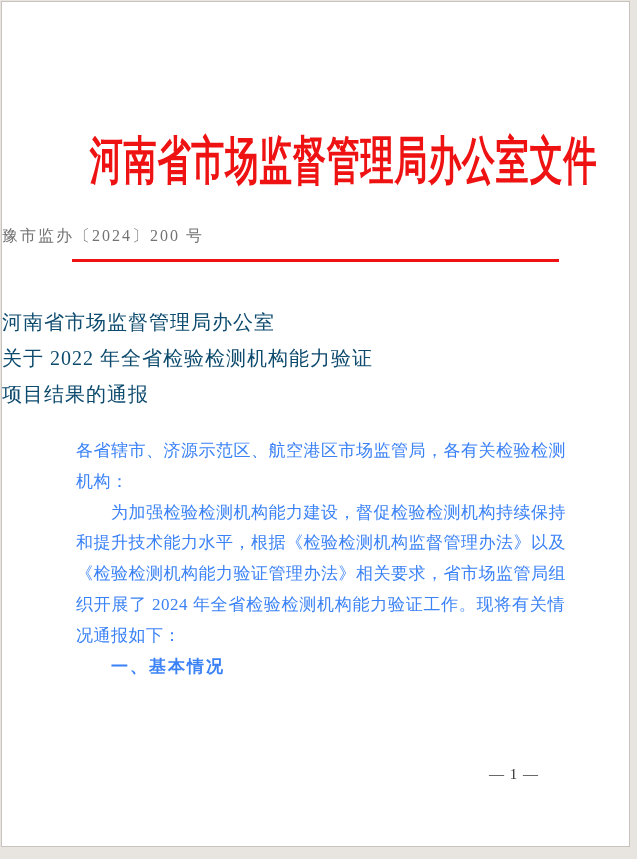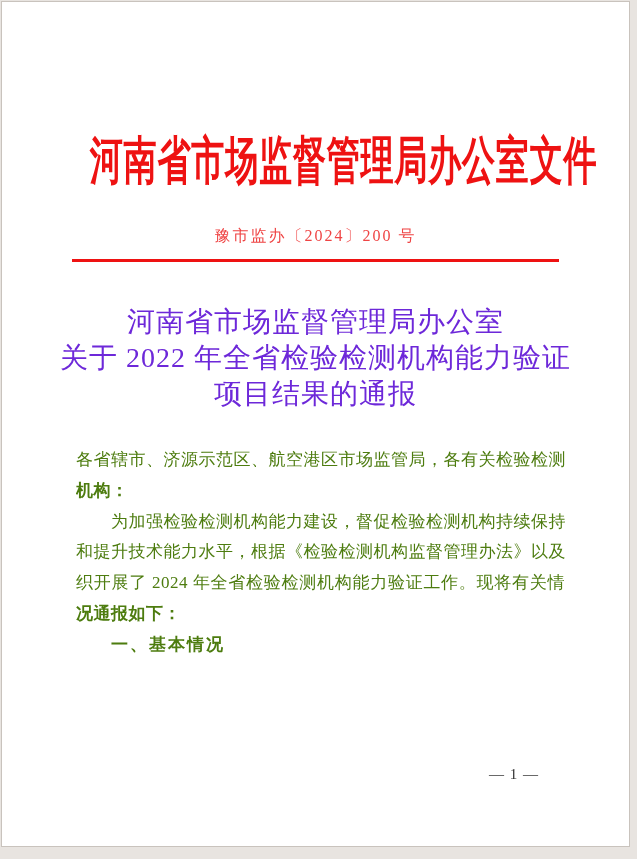--- a/index.html
+++ b/index.html
@@ -34,59 +34,57 @@
     font-size: 46px;
     line-height: 62px;
     white-space: nowrap;
     color: #ee1212;
     transform: scale(0.72, 1.12);
     transform-origin: 50% 50%;
     letter-spacing: 1px;
   }
   .doc-number {
     margin-top: 34px;
-    text-align: center;
+    text-align: left;
     font-size: 16px;
     letter-spacing: 2px;
-    color: #ef4444;
+    color: #737373;
   }
   .red-rule {
     margin: 12px auto 0 auto;
     width: 487px;
     height: 3px;
     background: #ee1212;
   }
   .doc-title {
     margin-top: 42px;
-    text-align: center;
-    font-size: 28px;
+    font-size: 20px;
     line-height: 36px;
-    color: #6d28d9;
+    color: #0c4a6e;
     letter-spacing: 1px;
   }
   .body-text {
-    margin-top: 33px;
+    margin-top: 24px;
     margin-left: 74px;
     width: 489px;
     font-size: 17px;
     line-height: 30.8px;
-    color: #4d7c0f;
+    color: #3b82f6;
     letter-spacing: 0.5px;
   }
   .line {
     text-align: justify;
     text-align-last: justify;
     text-justify: inter-character;
     height: 30.8px;
     overflow: hidden;
     white-space: nowrap;
   }
   .line.end {
     text-align-last: left;
-    font-weight: bold;
   }
   .line.indent {
     padding-left: 35px;
     box-sizing: border-box;
   }
   .line.heading {
     font-family: "Liberation Sans", "DejaVu Sans", sans-serif;
     font-weight: bold;
     text-align-last: left;
     letter-spacing: 2px;
@@ -116,20 +114,21 @@
       <div>河南省市场监督管理局办公室</div>
       <div>关于 2022 年全省检验检测机构能力验证</div>
       <div>项目结果的通报</div>
     </div>
 
     <div class="body-text">
       <div class="line">各省辖市、济源示范区、航空港区市场监管局，各有关检验检测</div>
       <div class="line end">机构：</div>
       <div class="line indent">为加强检验检测机构能力建设，督促检验检测机构持续保持</div>
       <div class="line">和提升技术能力水平，根据《检验检测机构监督管理办法》以及</div>
+      <div class="line">《检验检测机构能力验证管理办法》相关要求，省市场监管局组</div>
       <div class="line">织开展了 2024 年全省检验检测机构能力验证工作。现将有关情</div>
       <div class="line end">况通报如下：</div>
       <div class="line heading indent">一、基本情况</div>
     </div>
 
     <div class="page-number">— 1 —</div>
 
   </div>
 </div>
 

